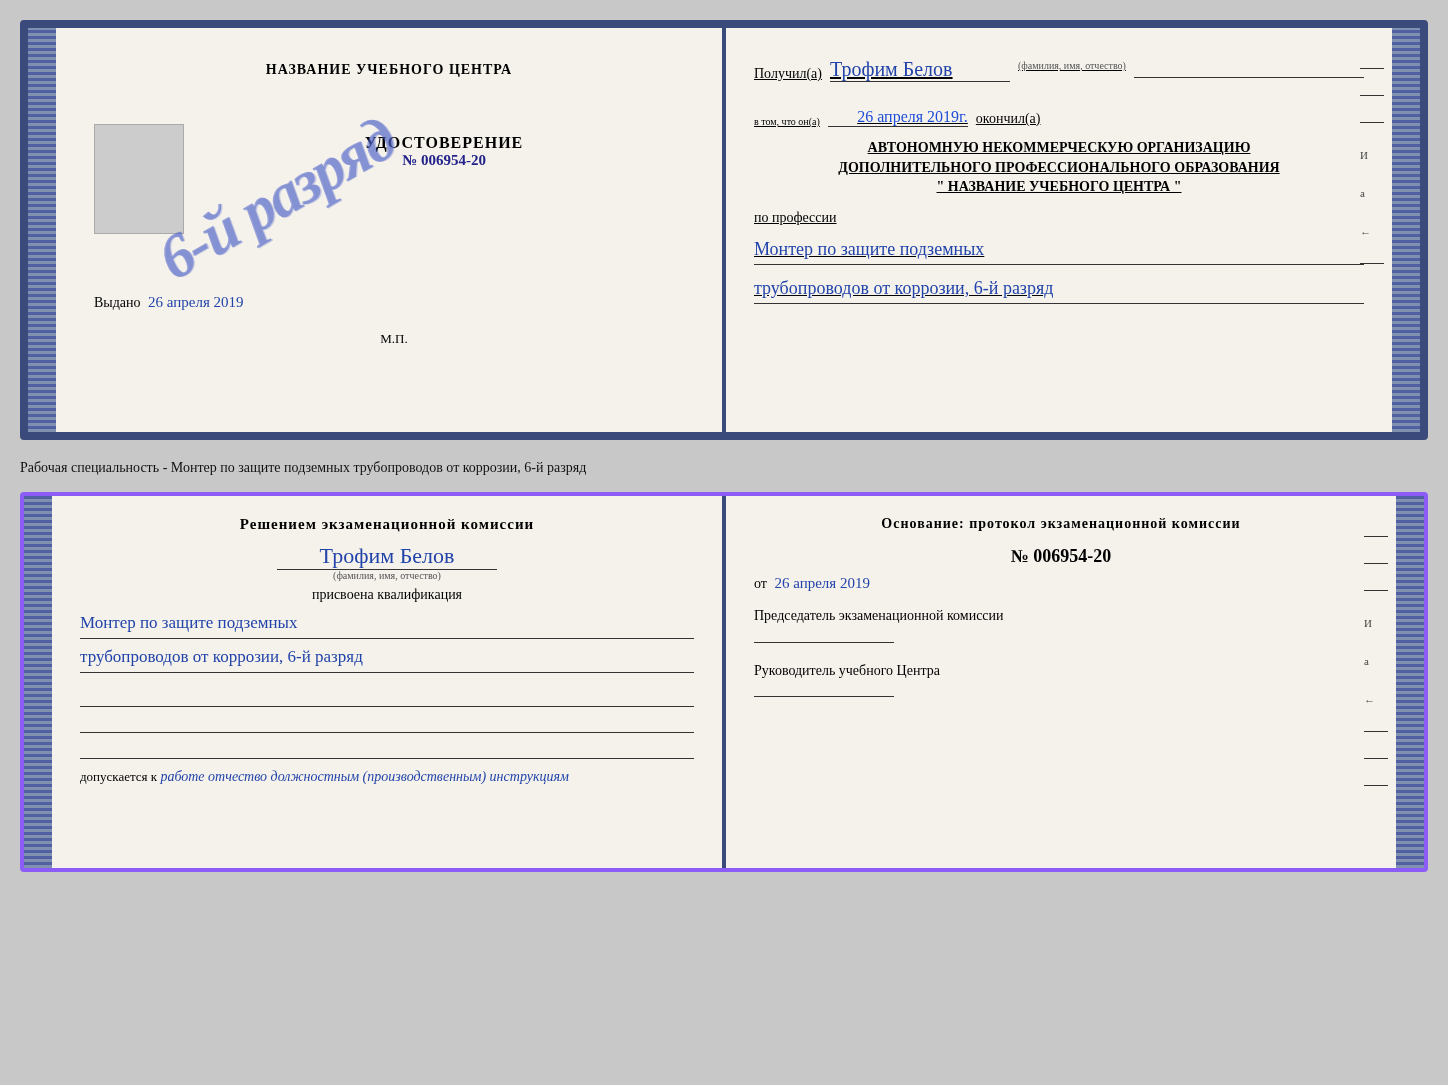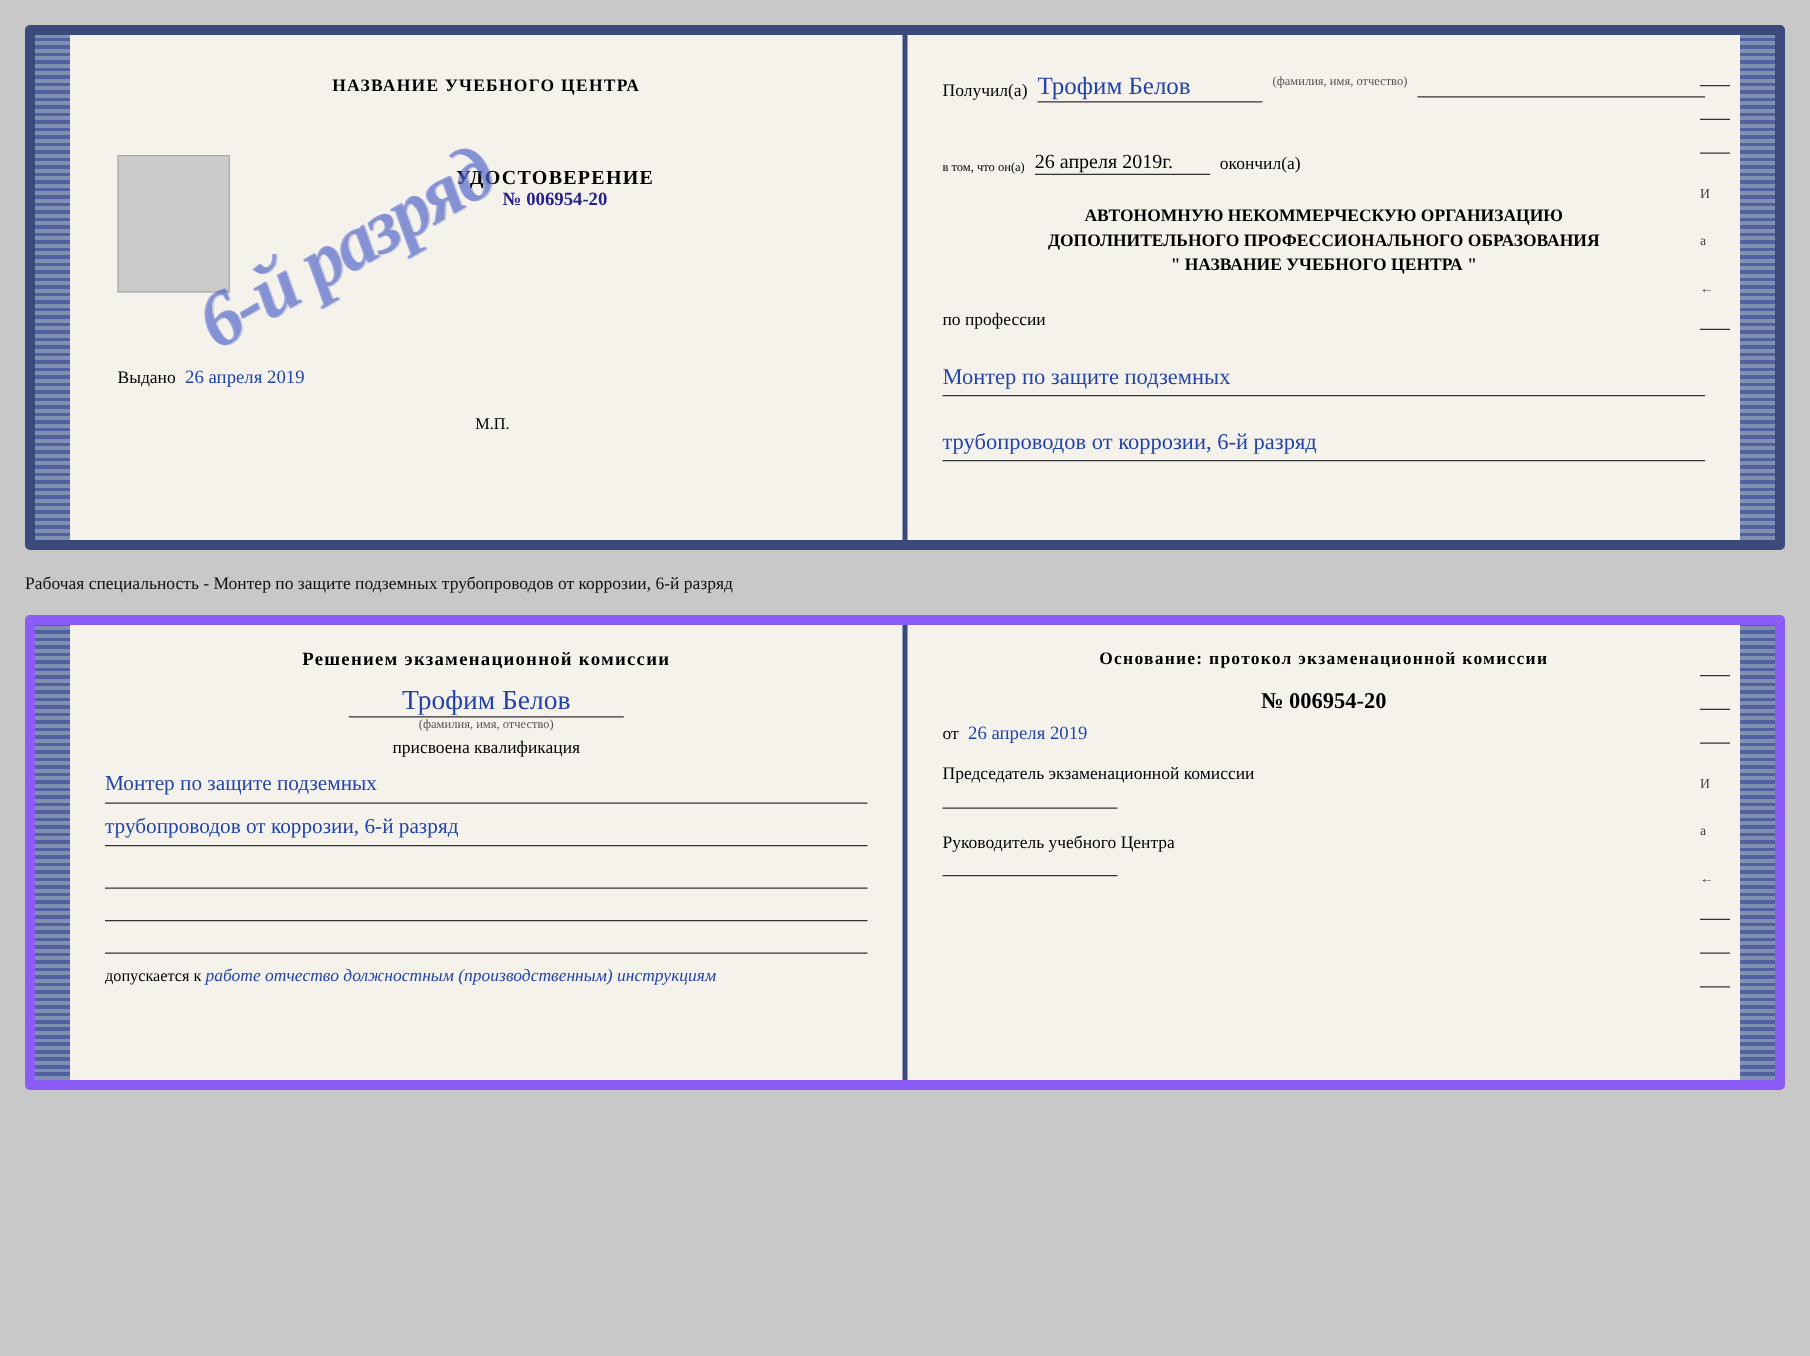--- a/index.html
+++ b/index.html
@@ -27,21 +27,21 @@
       min-height: 420px;
       position: relative;
       overflow: hidden;
     }
 
     
     .certificate-bottom {
       display: flex;
       width: 100%;
       background: #f5f2ec;
-      border: 8px solid #8b5cf6;
+      border: 4px solid #8b5cf6;
       border-radius: 4px;
       min-height: 380px;
       position: relative;
       overflow: hidden;
     }
 
     .cert-left, .cert-right {
       flex: 1;
       padding: 24px 28px;
       position: relative;
@@ -148,21 +148,22 @@
       white-space: nowrap;
       font-style: italic;
       letter-spacing: -2px;
       text-shadow: 1px 1px 0 rgba(80,100,200,0.3);
     }
 
     
     .cert-top-right {
       display: flex;
       flex-direction: column;
-      gap: 18px;
+      gap: 5px;
+      text-decoration: underline;
     }
 
     .poluchil-line {
       display: flex;
       align-items: flex-end;
       gap: 8px;
       flex-wrap: wrap;
       margin-top: 6px;
     }
 
@@ -202,25 +203,26 @@
     }
 
     .vtom-label {
       font-size: 10px;
       white-space: nowrap;
       margin-top: 25px;
     }
 
     .date-handwritten {
       font-family: 'Segoe Script', 'Bradley Hand', cursive;
-      color: #000000;
+      color: #1d4ed8;
       font-size: 16px;
       border-bottom: 1px solid #333;
       min-width: 140px;
       display: inline-block;
+      text-align: right;
     }
 
     .okonchil-label {
       font-size: 14px;
       white-space: nowrap;
     }
 
     .org-block {
       margin-top: 6px;
       text-align: center;

